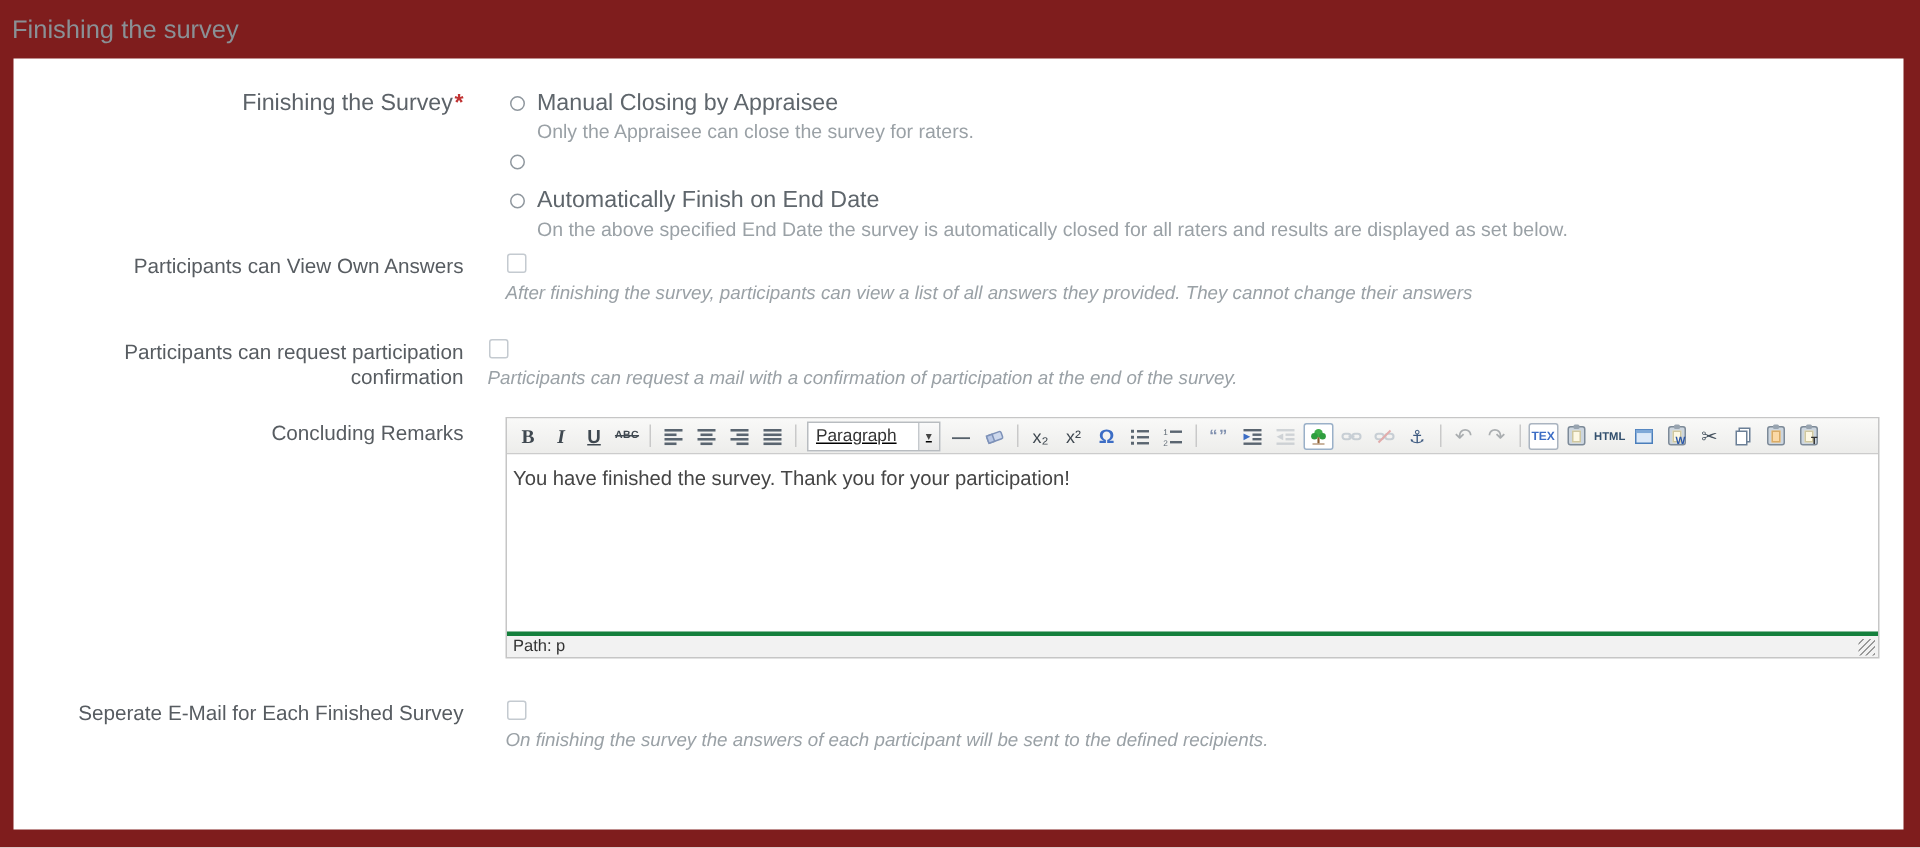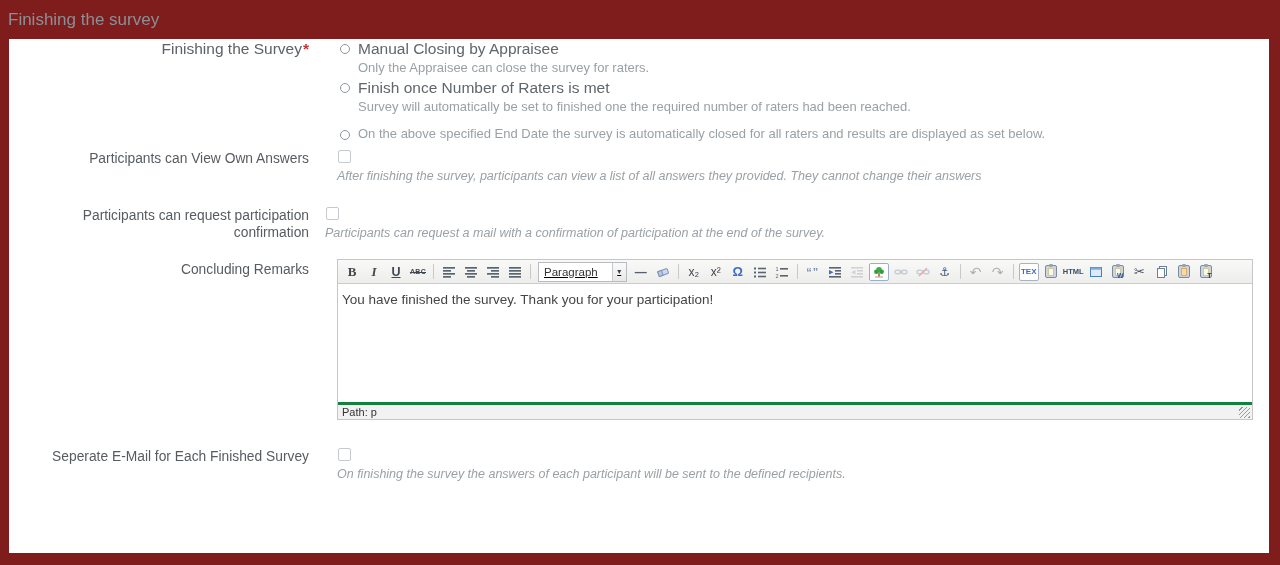--- a/index.html
+++ b/index.html
@@ -1,20 +1,20 @@
 <!DOCTYPE html>
 <html><head>
 <meta charset="utf-8">
 <style>
   * { box-sizing: border-box; }
   html,body { margin:0; padding:0; }
   body { font-family:"Liberation Sans","DejaVu Sans",sans-serif; }
   .page { width:1280px; height:565px; background:#7f1d1d; overflow:hidden; }
   .section-title { font-size:17px; color:#8a9095; padding:10px 0 9px 8px; }
-  .panel { background:#fff; margin:0 11px 0 9px; height:514px; padding-top:0; }
+  .panel { background:#fff; margin:0 11px 0 9px; height:514px; padding-top:20px; }
 
   .row { display:grid; grid-template-columns:300px 1fr; column-gap:28px; align-items:start; }
   .r1 { margin-bottom:4px; }
   .r2 { margin-bottom:21px; }
   .r3 { margin-bottom:18px;gap:16px; }
   .r4 { margin-bottom:26px; }
   .lbl { text-align:right; color:#575c61; font-size:13.8px; line-height:17px; padding-top:2px; }
   .lbl-lg { font-size:15.5px; color:#5c6268; line-height:20px; padding-top:0; }
   .req { color:#c03333; font-weight:700; margin-left:1px; }
 
@@ -82,30 +82,27 @@
         <div class="opt">
           <span class="radio"></span>
           <div class="opt-body">
             <div class="opt-label">Manual Closing by Appraisee</div>
             <div class="opt-help">Only the Appraisee can close the survey for raters.</div>
           </div>
         </div>
 
         <div class="opt">
           <span class="radio"></span>
-          <div class="opt-body">
-            <div class="opt-label">Finish once Number of Raters is met</div>
-            <div class="opt-help">Survey will automatically be set to finished one the required number of raters had been reached.</div>
-          </div>
         </div>
 
 
         <div class="opt opt3">
           <span class="radio"></span>
           <div class="opt-body">
+            <div class="opt-label">Automatically Finish on End Date</div>
             <div class="opt-help">On the above specified End Date the survey is automatically closed for all raters and results are displayed as set below.</div>
           </div>
         </div>
 
       </div>
     </div>
 
     <div class="row r2">
       <div class="lbl">Participants can View Own Answers</div>
       <div class="ctl">

